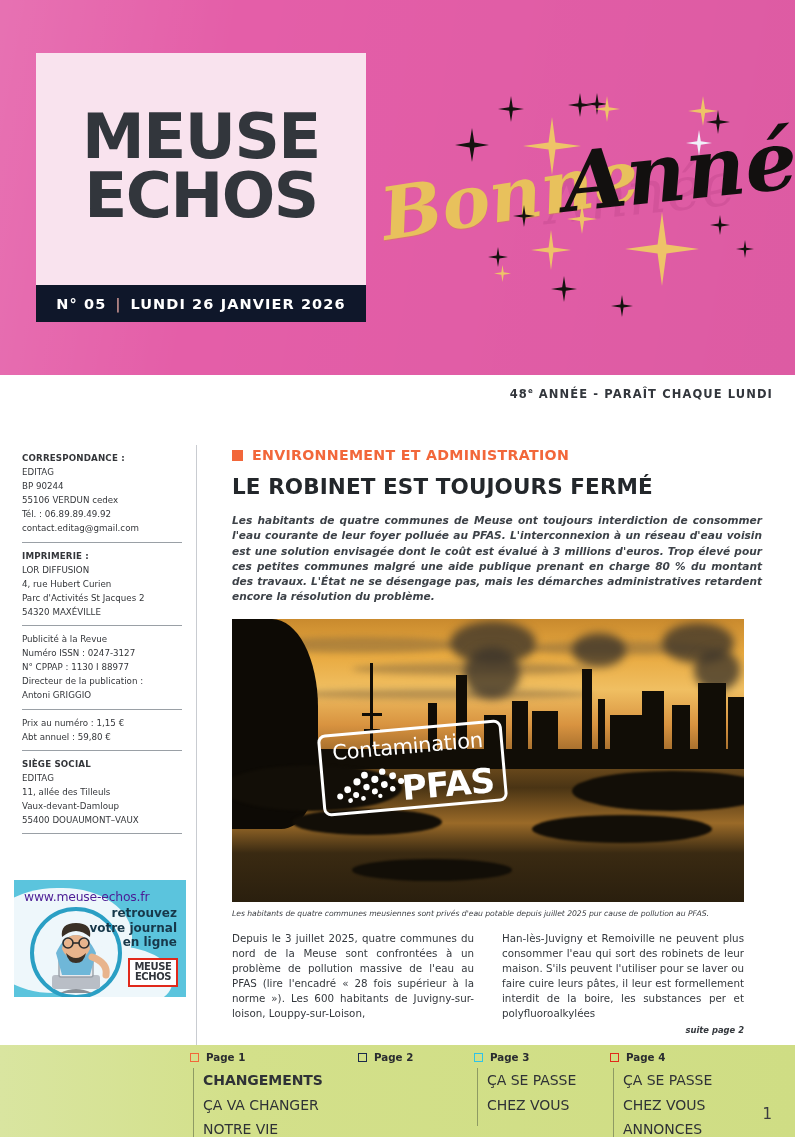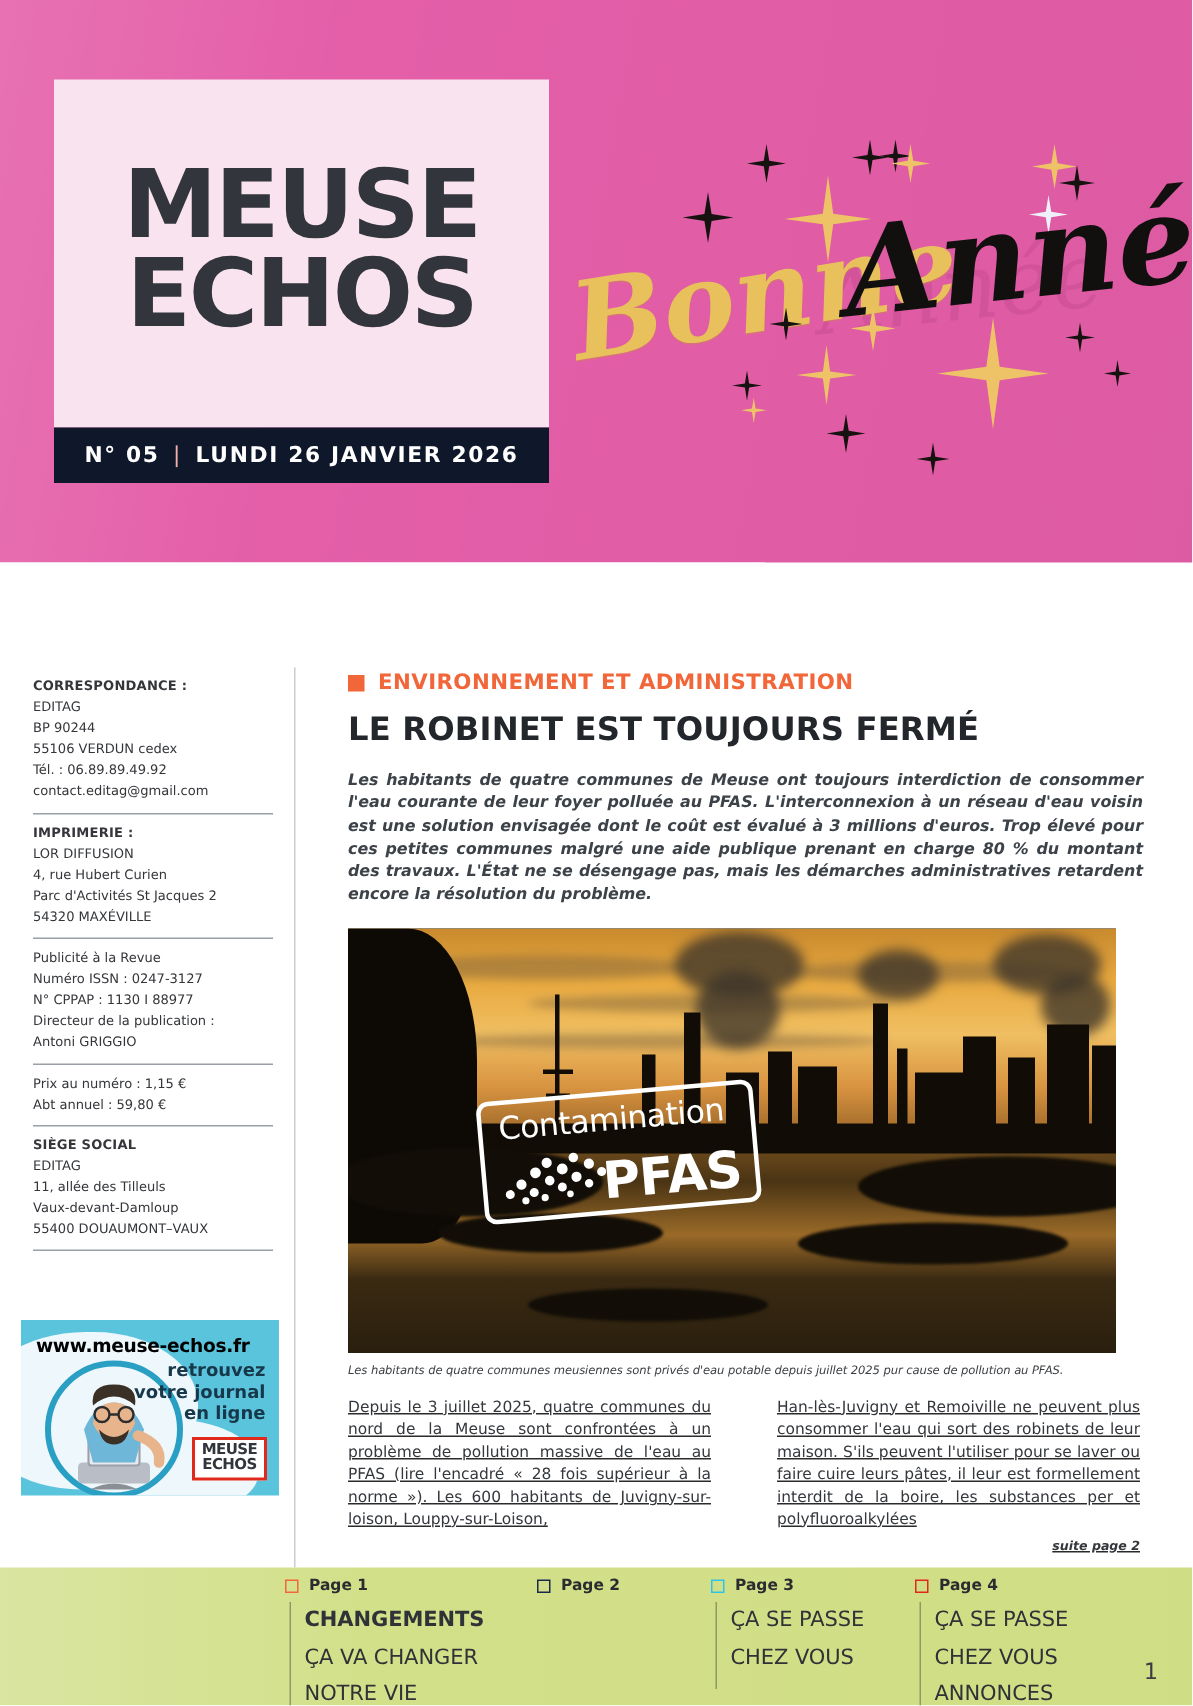--- a/index.html
+++ b/index.html
@@ -224,23 +224,23 @@
     position: absolute;
     left: 38px; top: 66px;
     width: 120px; height: 62px;
     background: #eef7fb;
     border-radius: 50% 50% 40% 45%;
   }
   .ad-url {
     position: absolute;
     left: 10px; top: 9px;
     font-family: "DejaVu Sans", sans-serif;
-    font-weight: bold;
+    font-weight: normal;
     font-size: 12.4px;
-    color: #000000;
+    color: #4c1d95;
     letter-spacing: -0.2px;
     white-space: nowrap;
   }
   .ad-tag {
     position: absolute;
     right: 9px; top: 26px;
     text-align: right;
     font-family: "DejaVu Sans", sans-serif;
     font-weight: bold;
     font-size: 12px;
@@ -395,23 +395,22 @@
     margin-top: 7px;
     font-family: "DejaVu Sans", sans-serif;
     font-style: italic;
     font-weight: normal;
     font-size: 7.7px;
     color: #3a3d42;
     letter-spacing: -0.05px;
   }
   .cols {
     display: flex;
-    gap: 44px;
+    gap: 28px;
     margin-top: 13px;
-    text-decoration: underline;
   }
   .col {
     width: 242px;
     font-family: "DejaVu Sans", sans-serif;
     font-size: 10.3px;
     line-height: 1.46em;
     color: #34383d;
     text-align: justify;
   }
   .col p { margin: 0; }
@@ -569,20 +568,25 @@
     </svg>
     <svg class="star" style="left:710px; top:215px;" width="20" height="20" viewBox="0 0 100 100">
       <path d="M50 0 L57 43 L100 50 L57 57 L50 100 L43 57 L0 50 L43 43 Z" fill="#15120f"></path>
     </svg>
     <svg class="star" style="left:736px; top:240px;" width="18" height="18" viewBox="0 0 100 100">
       <path d="M50 0 L57 43 L100 50 L57 57 L50 100 L43 57 L0 50 L43 43 Z" fill="#15120f"></path>
     </svg>
   </div>
 
   <div class="sub-band"></div>
+  <div class="tagline-box">
+    <div class="tagline-text">
+      <span>48</span><sup>e</sup><span> ANNÉE - PARAÎT CHAQUE LUNDI</span>
+    </div>
+  </div>
 
   <div class="content">
 
     <div class="vrule"></div>
 
     <div class="sidebar">
 
       <div class="sb-block">
         <span class="sb-line sb-head">CORRESPONDANCE :</span>
         <span class="sb-line">EDITAG</span>

